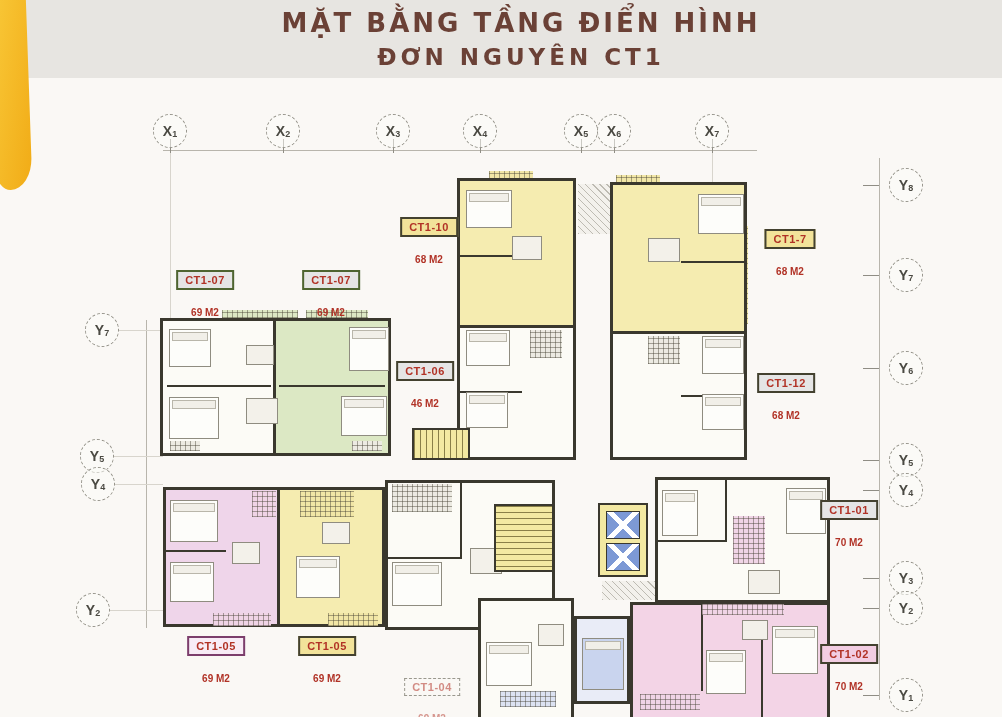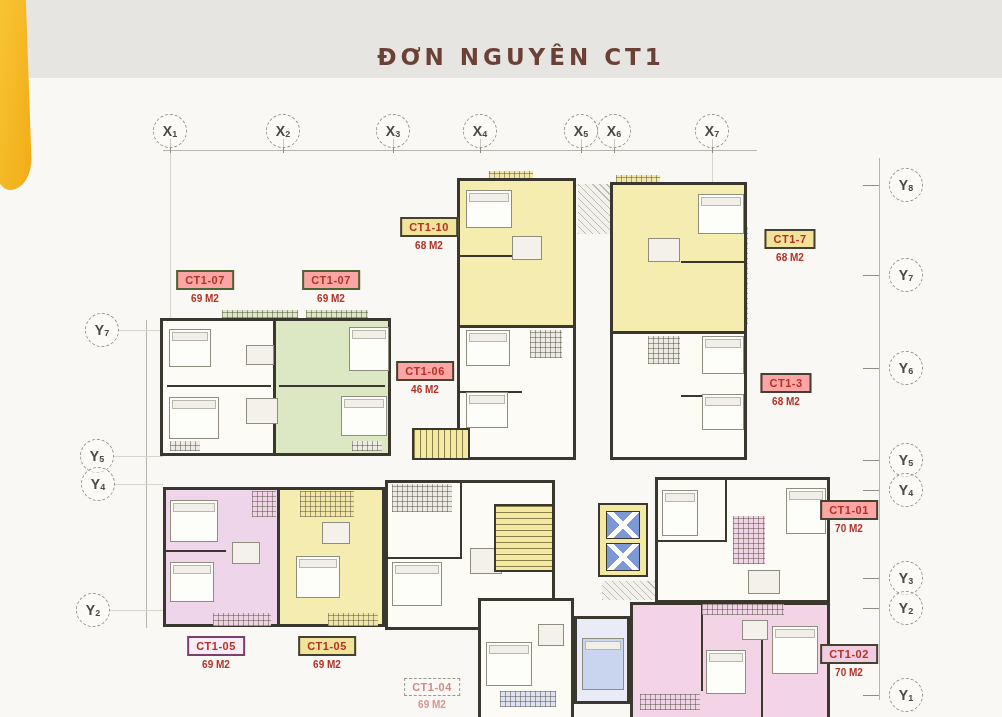--- a/index.html
+++ b/index.html
@@ -50,37 +50,38 @@
     background:repeating-linear-gradient(180deg,#8a8048 0,#8a8048 1px,#f3e9a2 1px,#f3e9a2 6px);}
   .stairsH{position:absolute;border:2px solid #3a382e;
     background:repeating-linear-gradient(90deg,#8a8048 0,#8a8048 1px,#f3e9a2 1px,#f3e9a2 6px);}
   .core{position:absolute;border:2px solid #3a382e;background:#f3e9a2;box-sizing:border-box;}
   .elev{position:absolute;border:1px solid #3a382e;
     background:linear-gradient(45deg,transparent 44%,#fff 44%,#fff 56%,transparent 56%),
                linear-gradient(135deg,transparent 44%,#fff 44%,#fff 56%,transparent 56%),#7d99d5;}
   
   .apl{position:absolute;transform:translateX(-50%);text-align:center;z-index:7;white-space:nowrap;}
   .bx{display:inline-block;padding:2px 7px;border:2px solid #43412f;font-weight:bold;
-      font-size:11px;color:#b13226;background:#fca5a5;letter-spacing:.5px;}
+      font-size:11px;color:#b13226;background:#e5e5e5;letter-spacing:.5px;}
   .bx.gb{border-color:#4e6430;}
   .bx.yf{background:#f2e39a;}
   .bx.pf{background:#f2cde2;}
   .bx.pb{border-color:#7c3e6c;background:#f8ecf6;}
-  .ar{margin-top:3px;font-size:10px;color:#b13226;font-weight:bold;text-align:center;}
+  .ar{margin-top:17px;font-size:10px;color:#b13226;font-weight:bold;text-align:center;}
   .apl.faint .bx{border:1.5px dashed #9a988e;color:rgba(177,50,38,.55);background:transparent;}
   .apl.faint .ar{color:rgba(177,50,38,.5);}
 </style>
 </head>
 <body>
 
 <div id="stage">
 
   <div class="topband"></div>
   <div class="yshape"></div>
 
+  <div class="title1">MẶT BẰNG TẦNG ĐIỂN HÌNH</div>
   <div class="title2">ĐƠN NGUYÊN CT1</div>
 
   <div class="dlh" style="left:163px;top:150px;width:594px"></div>
   <div class="stubv" style="left:170px;top:139px"></div>
   <div class="stubv" style="left:283px;top:139px"></div>
   <div class="stubv" style="left:393px;top:139px"></div>
   <div class="stubv" style="left:480px;top:139px"></div>
   <div class="stubv" style="left:581px;top:139px"></div>
   <div class="stubv" style="left:614px;top:139px"></div>
   <div class="stubv" style="left:712px;top:139px"></div>
@@ -307,21 +308,21 @@
   </div>
   <div class="apl" style="left:425px;top:361px">
     <div class="bx">CT1-06</div>
     <div class="ar">46 M2</div>
   </div>
   <div class="apl" style="left:790px;top:229px">
     <div class="bx yf">CT1-7</div>
     <div class="ar">68 M2</div>
   </div>
   <div class="apl" style="left:786px;top:373px">
-    <div class="bx">CT1-3</div>
+    <div class="bx">CT1-12</div>
     <div class="ar">68 M2</div>
   </div>
   <div class="apl" style="left:849px;top:500px">
     <div class="bx">CT1-01</div>
     <div class="ar">70 M2</div>
   </div>
   <div class="apl" style="left:849px;top:644px">
     <div class="bx pf">CT1-02</div>
     <div class="ar">70 M2</div>
   </div>

